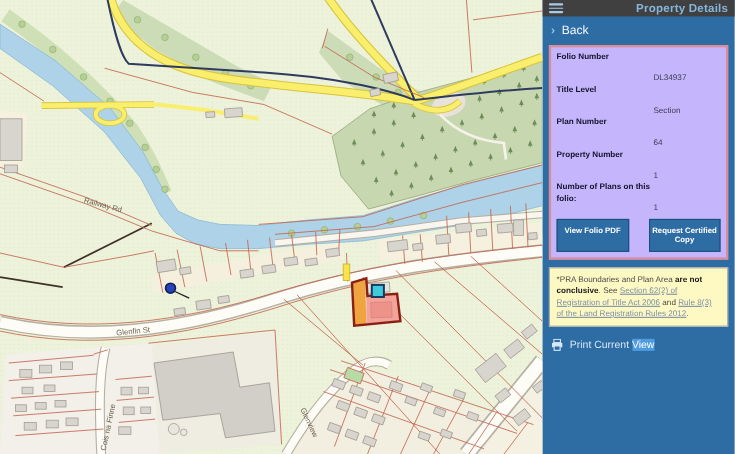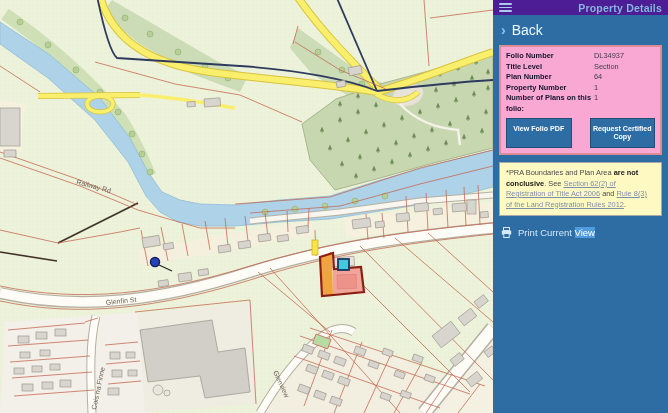--- a/index.html
+++ b/index.html
@@ -6,32 +6,32 @@
   html,body { width:668px; height:413px; overflow:hidden; }
   body { font-family:"Liberation Sans", sans-serif; }
   .app { display:flex; width:668px; height:413px; }
 
   
   .map-wrap { position:relative; width:493px; height:413px; background:#edf2da; }
   .map-wrap svg { display:block; }
 
   
   .panel { width:175px; height:413px; background:#2e6da4; display:flex; flex-direction:column; color:#fff; }
-  .panel-header { background:#4c1d95; height:15px; flex:0 0 15px; display:flex; align-items:center; justify-content:space-between; padding:0 6px; }
+  .panel-header { background:#404040; height:15px; flex:0 0 15px; display:flex; align-items:center; justify-content:space-between; padding:0 6px; }
   .hamburger { width:13px; display:flex; flex-direction:column; gap:2px; cursor:pointer; }
   .hamburger span { display:block; height:1.5px; background:#a9cbe8; border-radius:1px; }
   .panel-title { font-size:10.5px; font-weight:bold; color:#85b6dc; letter-spacing:0.2px; }
-  .back-row { padding:7px 8px 3px 8px; font-size:14px; color:#f2f7fc; cursor:pointer; display:flex; align-items:center; }
+  .back-row { padding:7px 8px 3px 8px; font-size:11px; color:#f2f7fc; cursor:pointer; display:flex; align-items:center; }
   .back-chevron { color:#8fc3ea; margin-right:6px; font-weight:bold; }
   .back-chevron::before { content:"\203A"; }
 
-  .info-box { margin:4px 6px 0 6px; background:#f9a8d4; border:2px solid #dd8b95; padding:4px 5px 5px 5px; color:#16162e; }
+  .info-box { margin:4px 6px 0 6px; background:#c4b5fd; border:2px solid #dd8b95; padding:4px 5px 5px 5px; color:#16162e; }
   .info-row { display:flex; font-size:7.4px; line-height:10.5px; }
   .info-label { width:88px; font-weight:bold; color:#14142b; }
-  .info-value { flex:1; color:#3c3c50; }
+  .info-value { flex:1; color:#3c3c50;margin-top:19px; }
   .btn-row { display:flex; gap:18px; margin-top:4px; }
   .pdf-btn { flex:1; background:#2e6da4; border:1px solid #1f4e79; color:#fff; font-size:7.1px; font-weight:bold; padding:6px 1px; text-align:center; cursor:pointer; font-family:"Liberation Sans",sans-serif; }
 
   .disclaimer { margin:7px 6px 0 6px; background:#fef9c3; border:1px solid #a9a9a9; padding:5px 6px; font-size:7.4px; line-height:10.5px; color:#4a4a4a; }
   .disclaimer b { color:#1a1a1a; }
   .doc-link { color:#7d90a8; text-decoration:underline; cursor:pointer; }
 
   .print-row { margin:11px 8px 0 8px; font-size:9.5px; color:#d5e7f8; display:flex; align-items:center; gap:6px; cursor:pointer; }
   .print-hl { background:#4e9be0; color:#ffffff; }
   .printer-icon svg { display:block; }

